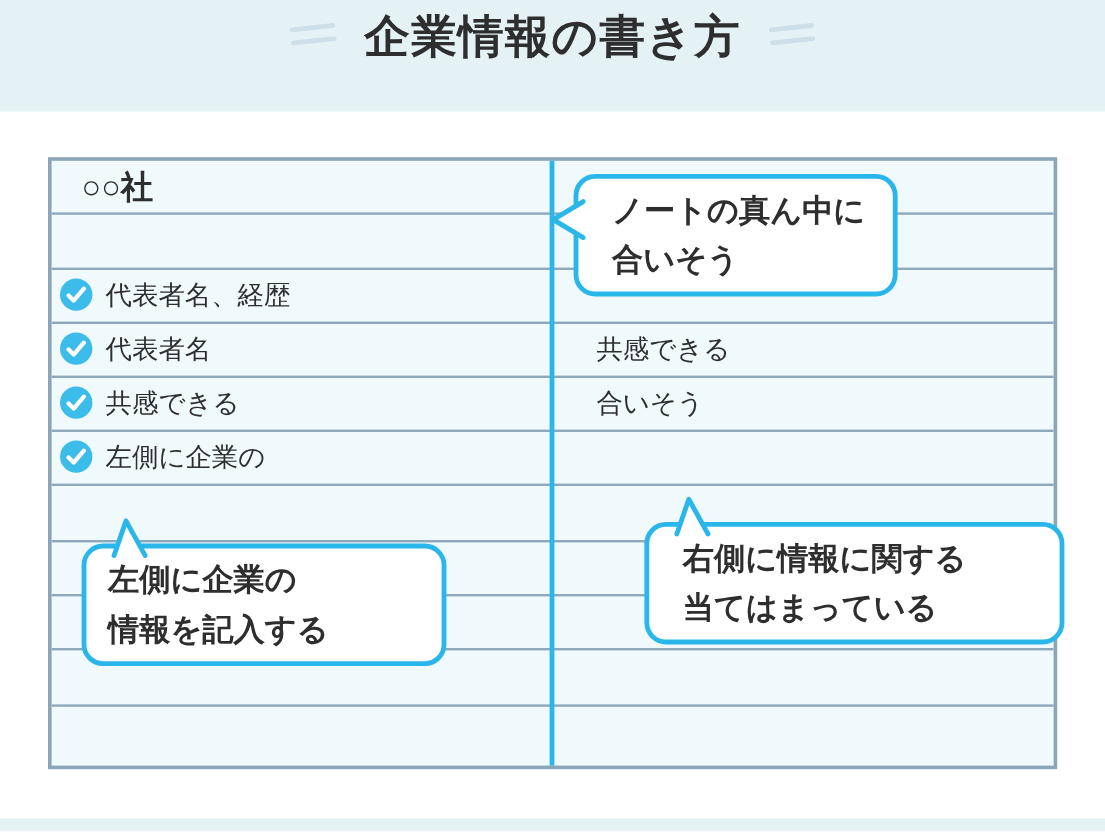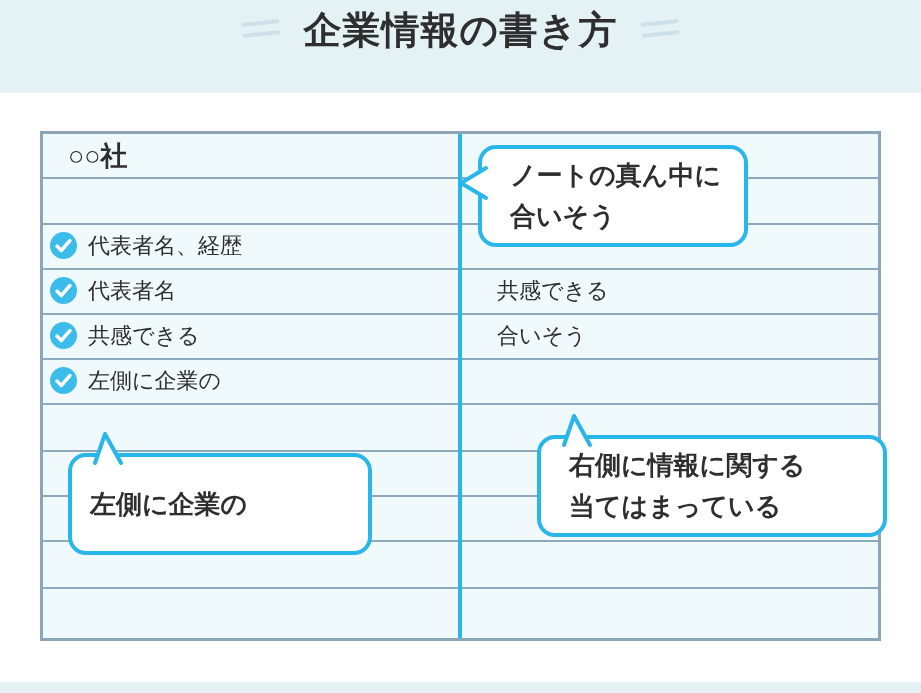--- a/index.html
+++ b/index.html
@@ -254,20 +254,21 @@
     </svg>
     <div class="line">ノートの真ん中に</div>
     <div class="line">合いそう</div>
   </div>
 
   <div class="bubble bubble-left">
     <svg class="tail tail-up" viewBox="0 0 34 36">
       <path d="M5,33 L15,4 L31,33" fill="#ffffff" stroke="#29b6ea" stroke-width="4" stroke-linejoin="round" stroke-linecap="round"></path>
     </svg>
     <div class="line">左側に企業の</div>
+    <div class="line">情報を記入する</div>
   </div>
 
   <div class="bubble bubble-right">
     <svg class="tail tail-up" viewBox="0 0 34 36">
       <path d="M5,33 L15,4 L31,33" fill="#ffffff" stroke="#29b6ea" stroke-width="4" stroke-linejoin="round" stroke-linecap="round"></path>
     </svg>
     <div class="line">右側に情報に関する</div>
     <div class="line">当てはまっている</div>
   </div>
 

